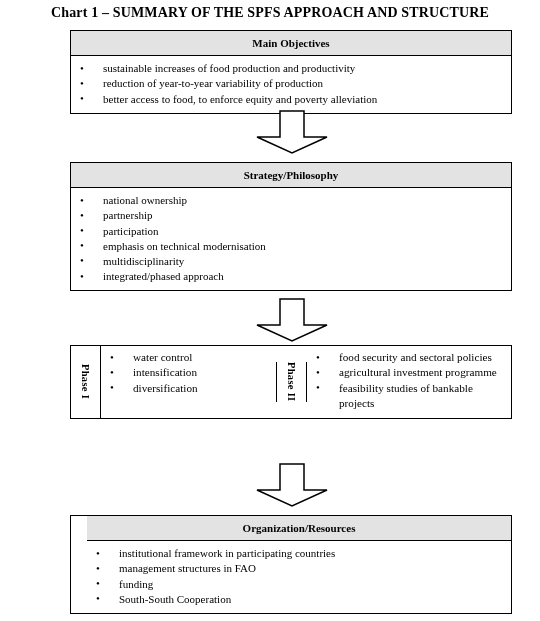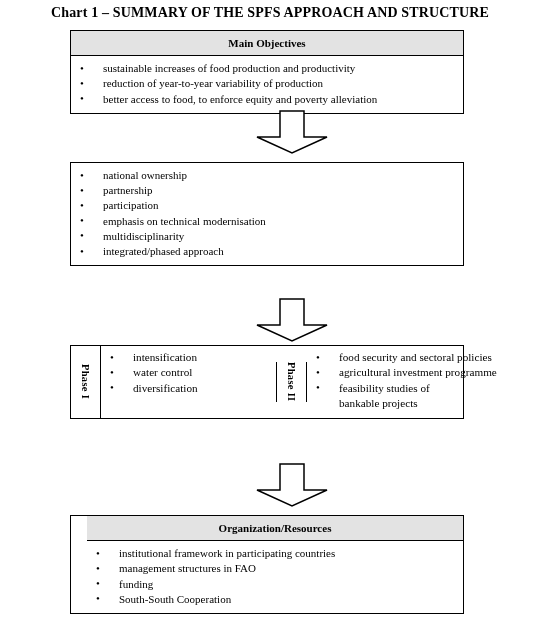--- a/index.html
+++ b/index.html
@@ -26,21 +26,21 @@
     font-size: 14px;
     font-weight: bold;
     letter-spacing: 0.15px;
     white-space: nowrap;
   }
 
   
   .flow-box {
     position: absolute;
     left: 70px;
-    width: 394px;
+    width: 442px;
     box-sizing: border-box;
     border: 1.4px solid #000000;
     background: #ffffff;
   }
   .box-header {
     background: #e3e3e3;
     border-bottom: 1.2px solid #000000;
     text-align: center;
     font-size: 11px;
     font-weight: bold;
@@ -147,20 +147,21 @@
   </div>
 </div>
 
 <div class="arrow" style="top:110px;">
   <svg width="74" height="44" viewBox="0 0 74 44" xmlns="http://www.w3.org/2000/svg">
     <polygon points="25,1 49,1 49,27 72,27 37,43 2,27 25,27" fill="#ffffff" stroke="#000000" stroke-width="1.5" stroke-linejoin="miter"></polygon>
   </svg>
 </div>
 
 <div class="flow-box" style="top:162px;">
+  <div class="box-header">Strategy/Philosophy</div>
   <div class="box-body">
     <ul class="bullets">
       <li>national ownership</li>
       <li>partnership</li>
       <li>participation</li>
       <li>emphasis on technical modernisation</li>
       <li>multidisciplinarity</li>
       <li>integrated/phased approach</li>
     </ul>
   </div>
@@ -174,22 +175,22 @@
 
 <div class="flow-box" style="top:345px;">
   <div class="phase-row">
 
     <div class="phase-col-1">
       <div class="phase-label">
         <span>Phase I</span>
       </div>
       <div class="phase-content">
         <ul class="bullets">
+          <li>water control</li>
           <li>intensification</li>
-          <li>water control</li>
           <li>diversification</li>
         </ul>
       </div>
     </div>
 
     <div class="phase-col-2">
       <div class="phase-label">
         <span>Phase II</span>
       </div>
       <div class="phase-content">

